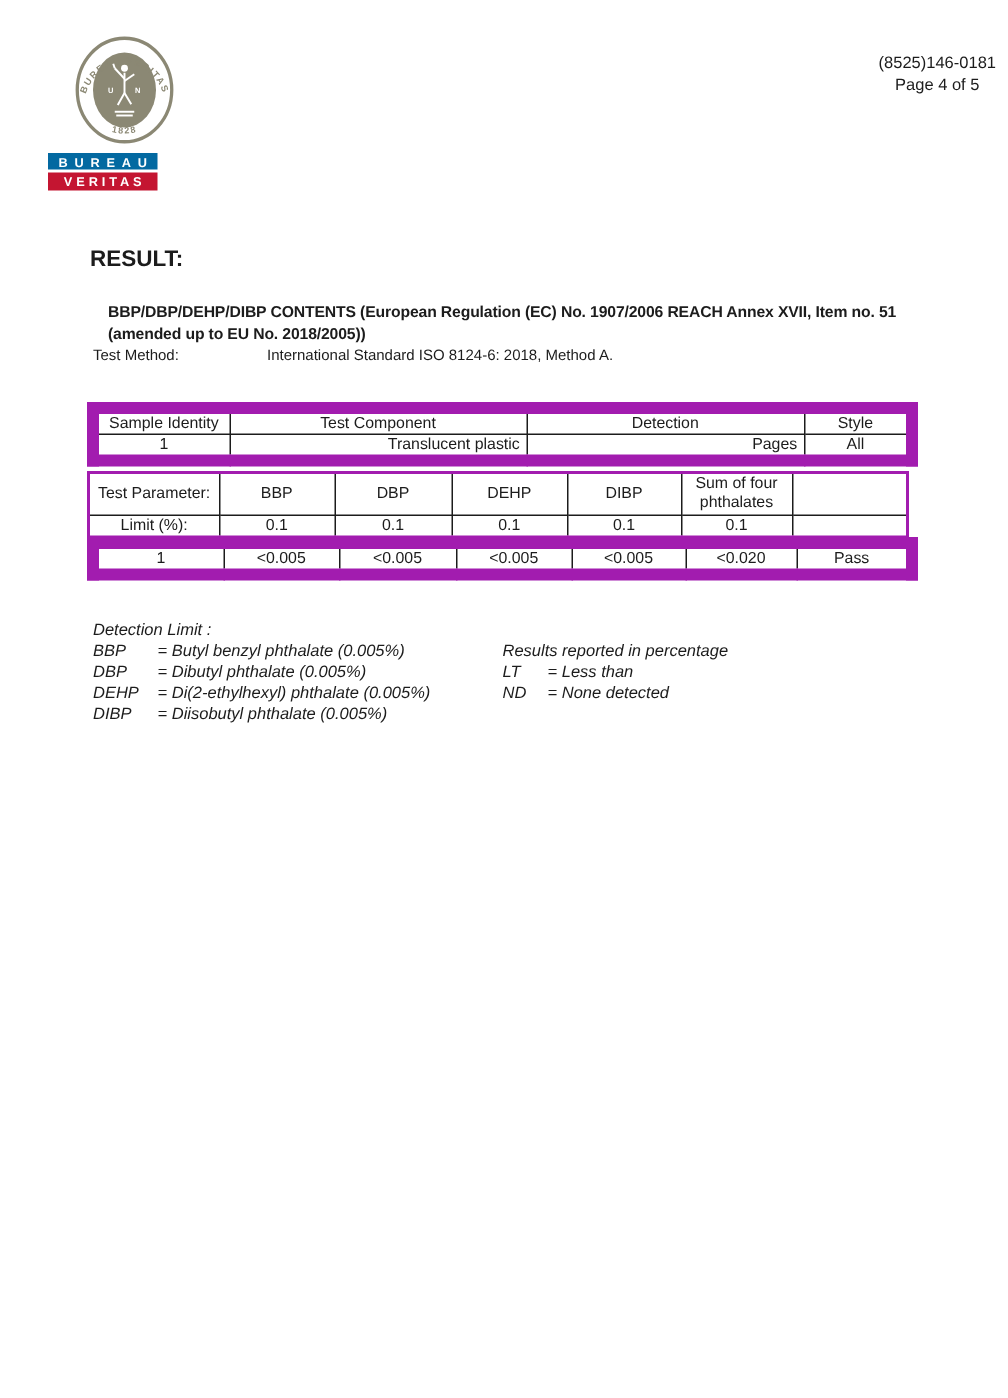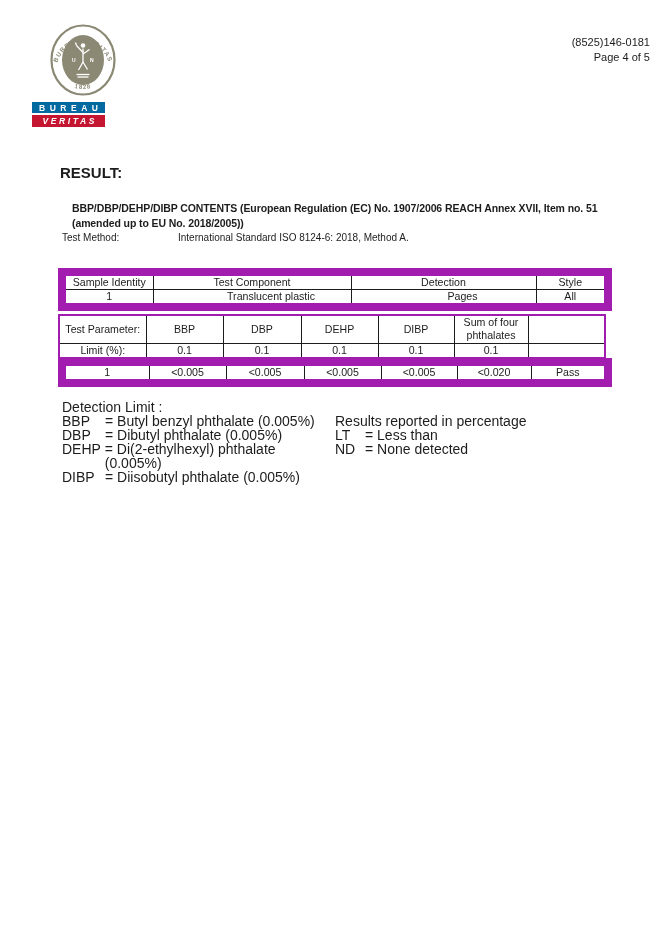--- a/index.html
+++ b/index.html
@@ -15,25 +15,25 @@
   }
 
   
   .seal-svg { position:absolute; left:50px; top:24px; width:66px; height:72px; }
   .logo-bar {
     position:absolute; left:32px; width:73px;
     display:flex; align-items:center; justify-content:center;
     color:#fff; font-weight:bold; font-size:8.5px;
   }
   .bar-bureau  { top:102px; height:11px; background:#0369a1; letter-spacing:4.5px; text-indent:4.5px; }
-  .bar-veritas { top:115px; height:12px; background:#c41531; letter-spacing:2.6px; text-indent:2.6px;font-style:italic; }
+  .bar-veritas { top:115px; height:12px; background:#c41531; letter-spacing:2.6px; text-indent:2.6px; }
 
   .header-right {
-    position:absolute; top:35px; right:22px;
-    text-align:right; font-size:11px; line-height:14.5px;
+    position:absolute; top:35px; right:8px;
+    text-align:center; font-size:11px; line-height:14.5px;
   }
 
   
   .result-heading { position:absolute; left:60px; top:164px; font-size:15px; font-weight:bold; }
   .test-title {
     position:absolute; left:72px; top:201px; width:552px;
     font-size:10.5px; font-weight:bold; line-height:14.5px; letter-spacing:-0.1px;
     white-space:nowrap;
   }
   .test-method { position:absolute; left:62px; top:232px; font-size:10px; display:flex;gap:20px; }
@@ -42,30 +42,30 @@
   
   table { border-collapse:collapse; table-layout:fixed; font-size:10.6px; }
   .doc-table { position:absolute; left:58px; width:546px; }
   .doc-table td, .doc-table th {
     border:1px solid #1c1c1c; font-weight:normal;
     text-align:center; vertical-align:middle;
     padding:0 4px; line-height:13px; height:15px;
     overflow:hidden;
   }
   .doc-table { border:8px solid #a21caf; }
-  td.al { text-align:center;padding-left:42px; }
+  td.al { text-align:right;padding-left:42px; }
   #sample-table  { top:268px; }
   #param-table   { top:314px; border-width:2.5px;border-radius:17px; }
   #param-table .tall td { height:28px; line-height:13px; }
   #result-table  { top:358px; }
 
   
   .detection {
-    position:absolute; left:62px; top:400px; width:545px;
-    font-size:14px; line-height:14px;
+    position:absolute; left:62px; top:413px; width:545px;
+    font-size:11px; font-style:italic; line-height:14px;
   }
   .dl-row { display:flex; }
   .dl-left { width:273px; display:flex; }
   .dl-abbr { width:43px; }
   .dl-right { display:flex; }
   .dl-nabbr { width:30px; }
 </style>
 </head>
 <body>
 

